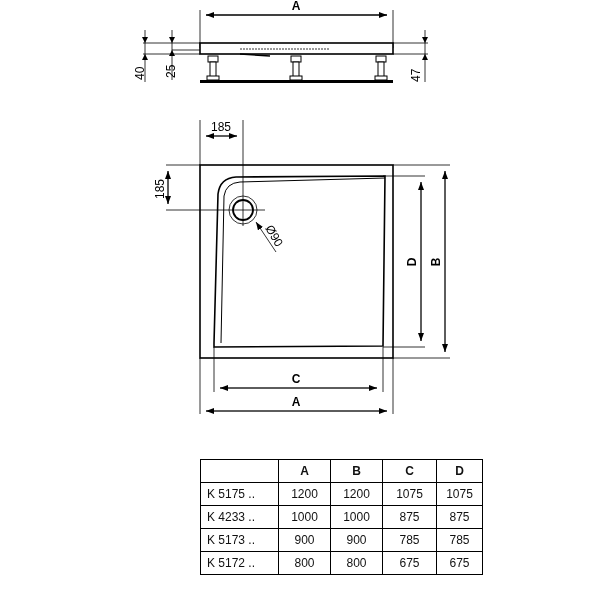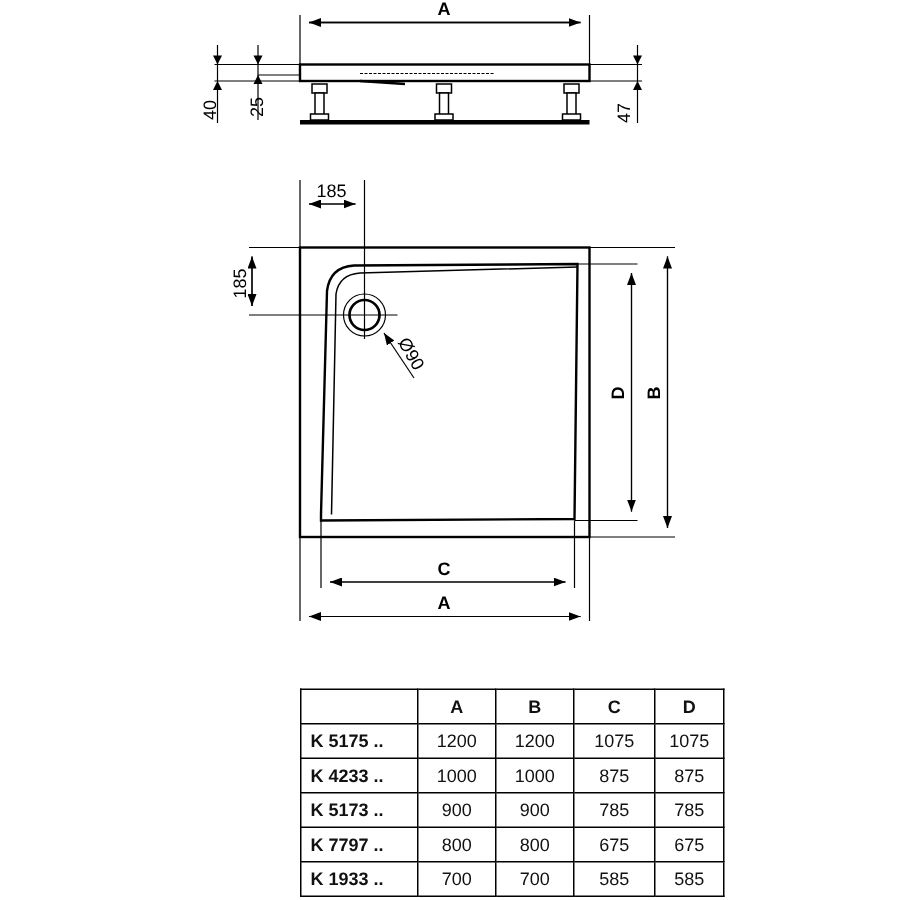--- a/index.html
+++ b/index.html
@@ -3,21 +3,21 @@
 <meta charset="utf-8">
 <style>
   html, body { margin:0; padding:0; background:#ffffff; }
   body { width:600px; height:600px; position:relative; overflow:hidden; font-family:"Liberation Sans", sans-serif; }
   svg { position:absolute; left:0; top:0; }
   .dim { font-family:"Liberation Sans", sans-serif; font-size:12px; fill:#000; }
   .lbl { font-family:"Liberation Sans", sans-serif; font-size:12px; font-weight:bold; fill:#000; }
   table.spec { position:absolute; left:200px; top:459px; border-collapse:collapse; font-family:"Liberation Sans", sans-serif; font-size:12px; color:#111; }
   table.spec td, table.spec th { border:1px solid #000; height:22px; padding:0; text-align:center; }
   table.spec th { font-weight:bold; }
-  table.spec td.model { text-align:left; padding-left:6px;font-weight:bold; }
+  table.spec td.model { text-align:left; padding-left:6px; }
 </style>
 </head>
 <body>
 
 <svg width="600" height="600" viewBox="0 0 600 600">
   <defs>
     <marker id="arr" markerWidth="8" markerHeight="6" refX="8" refY="3" orient="auto" markerUnits="userSpaceOnUse">
       <path d="M0,0 L8,3 L0,6 Z" fill="#000"></path>
     </marker>
   </defs>
@@ -143,27 +143,20 @@
     <td>875</td>
   </tr>
   <tr>
     <td class="model">K 5173 ..</td>
     <td>900</td>
     <td>900</td>
     <td>785</td>
     <td>785</td>
   </tr>
   <tr>
-    <td class="model">K 7797 ..</td>
+    <td class="model">K 5172 ..</td>
     <td>800</td>
     <td>800</td>
     <td>675</td>
     <td>675</td>
   </tr>
-  <tr>
-    <td class="model">K 1933 ..</td>
-    <td>700</td>
-    <td>700</td>
-    <td>585</td>
-    <td>585</td>
-  </tr>
 </tbody>
   </table>
 
 </body></html>

